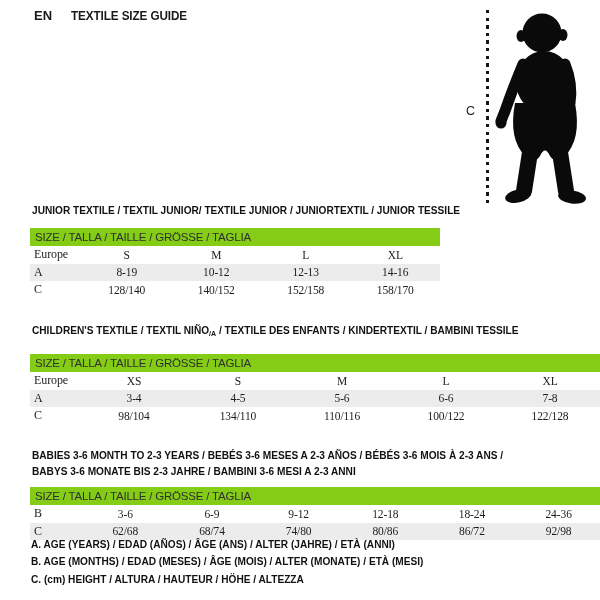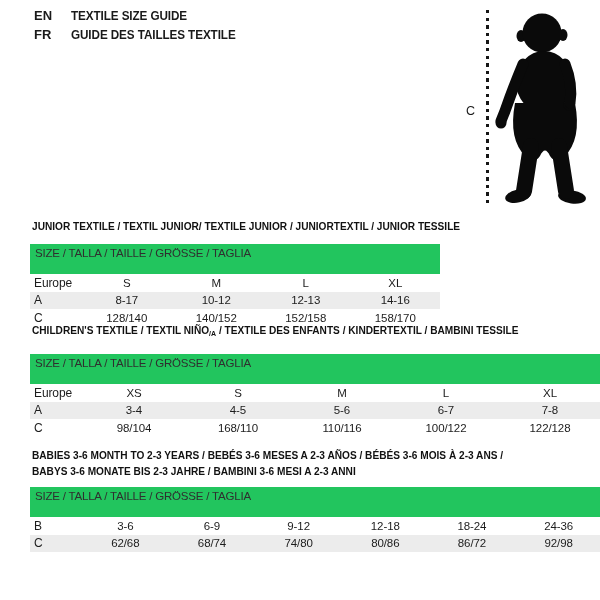--- a/index.html
+++ b/index.html
@@ -18,39 +18,39 @@
   
   .measure-line {
     position:absolute; left:474px; top:10px; width:3px; height:198px;
     background:repeating-linear-gradient(to bottom, #161616 0px 3.5px, transparent 3.5px 7.6px);
   }
   .measure-label { position:absolute; left:454px; top:104px; font-size:12.5px; line-height:14px; }
   .baby-svg { position:absolute; left:481px; top:8px; }
 
   
   .table-section { position:absolute; left:18px; }
-  #t1 { top:216px; }
+  #t1 { top:200px; }
   #t2 { top:320px; }
   #t3 { top:448px; }
   .table-title {
     font-weight:700; font-size:11.5px; line-height:13px; color:#111;
     display:inline-block; transform:scaleX(0.88); transform-origin:left top; white-space:nowrap;
   }
   #t1 .table-title { margin:0 0 11px 2px; }
   #t2 .table-title { margin:0 0 14px 2px; }
   #t3 .table-title { margin:0 0 8px 2px; line-height:15.5px; }
   .title-sub { font-size:8px; vertical-align:-2px; }
   .size-bar {
-    background:#22c55e; height:30px; line-height:18px;
+    background:#84cc16; height:18px; line-height:18px;
     font-size:11.5px; color:#2f2f2f; padding-left:5px;
     letter-spacing:-0.2px; white-space:nowrap; overflow:hidden;
   }
   #t1 .size-bar { width:405px; }
   #t2 .size-bar, #t3 .size-bar { width:567px; }
-  table { border-collapse:collapse; table-layout:fixed; }
+  table { border-collapse:collapse; table-layout:fixed;font-family:Liberation Serif, serif; }
   #t1 table { width:410px; }
   #t2 table, #t3 table { width:572px; }
   td {
     font-size:11.5px; height:17.5px; padding:0; text-align:center;
     color:#1c1c1c; letter-spacing:-0.1px; overflow:hidden; white-space:nowrap;
   }
   td.rowlabel { text-align:left; padding-left:4px; font-size:12px; }
   tr:nth-child(even) { background:#ececec; }
 
   
@@ -66,24 +66,20 @@
 <div class="page">
 
   <div class="lang-block">
 
       <div class="lang-row">
         <span class="lang-code">EN</span>
         <span class="lang-label">TEXTILE SIZE GUIDE</span>
       </div>
 
 
-      <div class="lang-row">
-        <span class="lang-code">FR</span>
-        <span class="lang-label">GUIDE DES TAILLES TEXTILE</span>
-      </div>
 
 
     </div>
 
   <div class="measure-line"></div>
   <div class="measure-label">C</div>
   <svg class="baby-svg" width="104" height="202" viewBox="0 0 104 202" aria-hidden="true">
     <g fill="#0a0a0a" stroke="none">
       <ellipse cx="28" cy="28" rx="4.5" ry="6"></ellipse>
       <ellipse cx="70" cy="27" rx="4.5" ry="6"></ellipse>
@@ -117,21 +113,21 @@
         <tbody>
           <tr>
             <td class="rowlabel">Europe</td>
             <td>S</td>
             <td>M</td>
             <td>L</td>
             <td>XL</td>
           </tr>
           <tr>
             <td class="rowlabel">A</td>
-            <td>8-17</td>
+            <td>8-19</td>
             <td>10-12</td>
             <td>12-13</td>
             <td>14-16</td>
           </tr>
           <tr>
             <td class="rowlabel">C</td>
             <td>128/140</td>
             <td>140/152</td>
             <td>152/158</td>
             <td>158/170</td>
@@ -159,27 +155,27 @@
             <td>S</td>
             <td>M</td>
             <td>L</td>
             <td>XL</td>
           </tr>
           <tr>
             <td class="rowlabel">A</td>
             <td>3-4</td>
             <td>4-5</td>
             <td>5-6</td>
-            <td>6-7</td>
+            <td>6-6</td>
             <td>7-8</td>
           </tr>
           <tr>
             <td class="rowlabel">C</td>
             <td>98/104</td>
-            <td>168/110</td>
+            <td>134/110</td>
             <td>110/116</td>
             <td>100/122</td>
             <td>122/128</td>
           </tr>
         </tbody>
     </table>
   </div>
 
   <div class="table-section" id="t3">
     <div class="table-title">
@@ -213,14 +209,22 @@
             <td>68/74</td>
             <td>74/80</td>
             <td>80/86</td>
             <td>86/72</td>
             <td>92/98</td>
           </tr>
         </tbody>
     </table>
   </div>
 
+  <div class="footnotes">
+
+      <span class="footnote">A. AGE (YEARS) / EDAD (AÑOS) / ÂGE (ANS) / ALTER (JAHRE) / ETÀ (ANNI)</span>
+
+      <span class="footnote">B. AGE (MONTHS) / EDAD (MESES) / ÂGE (MOIS) / ALTER (MONATE) / ETÀ (MESI)</span>
+
+      <span class="footnote">C. (cm) HEIGHT / ALTURA / HAUTEUR / HÖHE / ALTEZZA</span>
+    </div>
 
 </div>
 
 </body></html>

